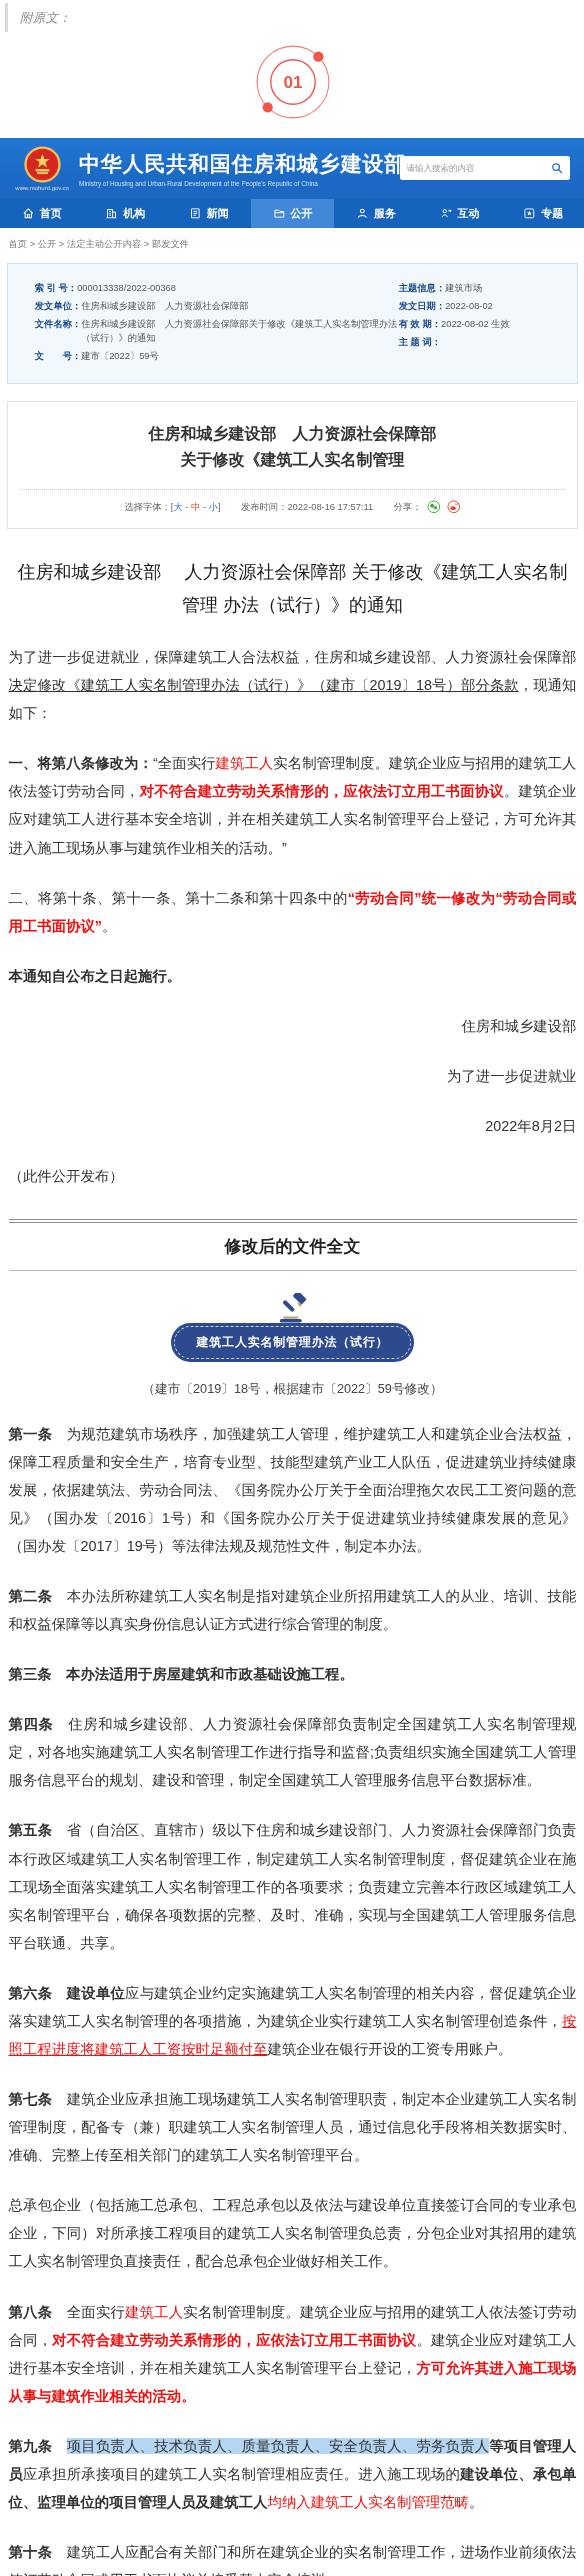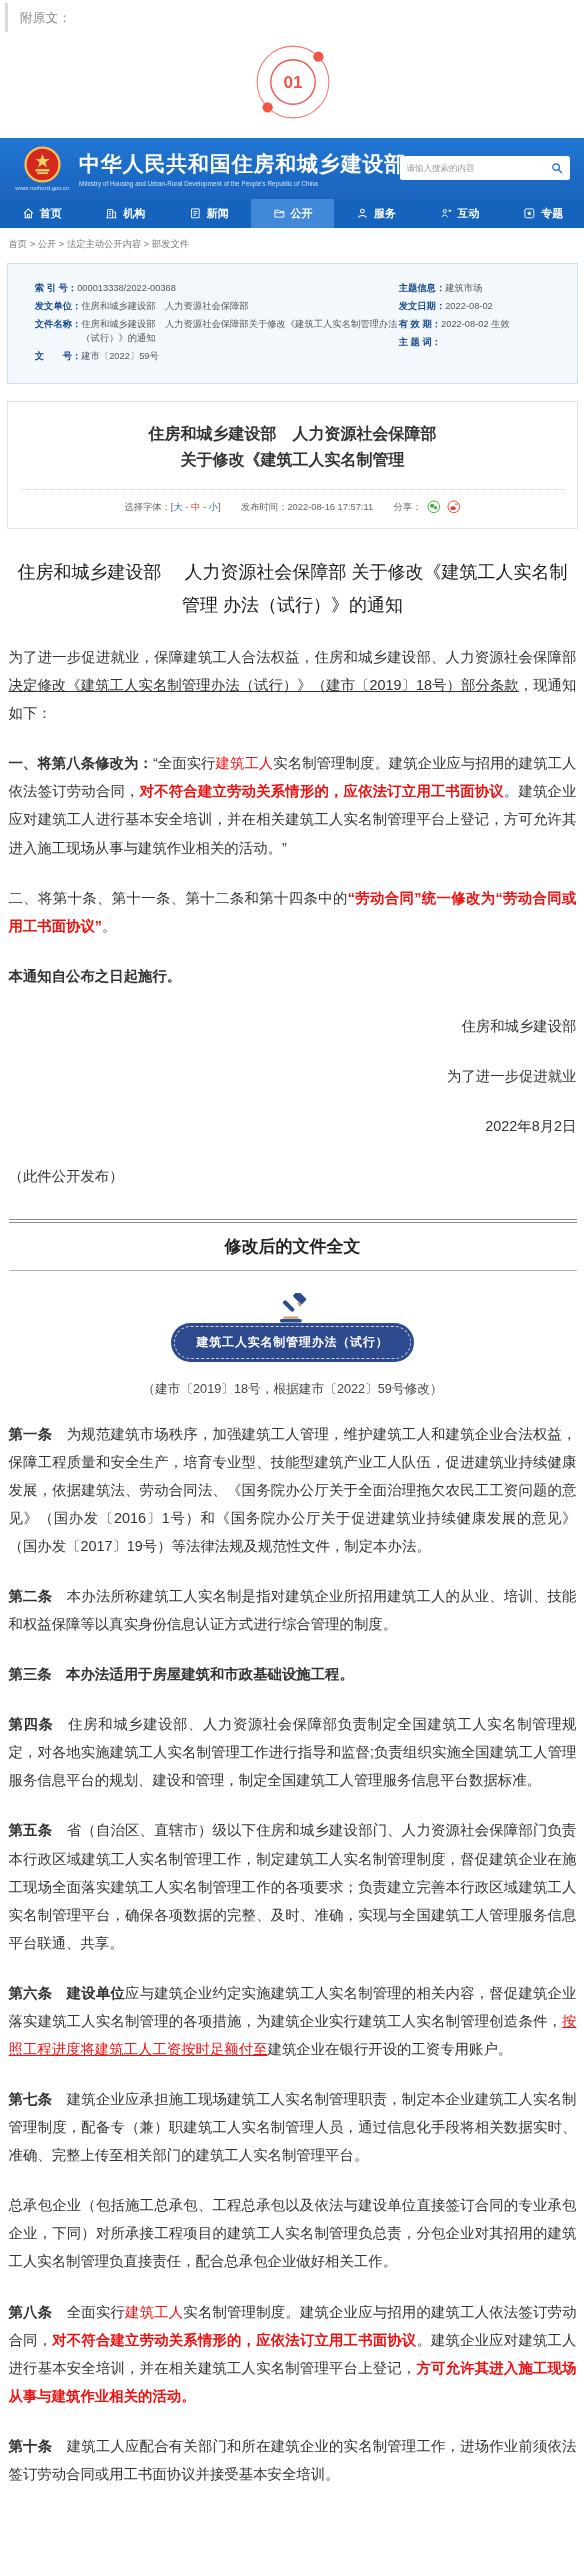--- a/index.html
+++ b/index.html
@@ -2,21 +2,21 @@
 <html style="font-size:13.6px"><head>
 <meta charset="utf-8">
 <style>
   * { margin:0; padding:0; box-sizing:border-box; }
   body {
     width:585px; margin:0 auto; background:#fff;
     font-family:"Liberation Sans","DejaVu Sans",sans-serif;
     color:#333;
   }
   
-  .attach-row { padding:6.8px 0 5.1px 12px; border-left:3.4px solid #d9d9d9; margin:3.4px 0 0 5.1px; }
+  .attach-row { padding:6.8px 0 5.1px 12px; border-left:3.4px solid #d9d9d9; margin:3.4px 0 0 5.1px;font-style:italic; }
   .attach-label { color:#8a8a8a; font-size:12.7px; }
   
   .badge-wrap { text-align:center; padding:8.5px 0 12px; }
   .badge-wrap svg { display:inline-block; }
   .badge-num { font-weight:bold; fill:#f0544a; font-size:20px; font-family:"Liberation Sans",sans-serif; }
   
   .site-header {
     background:linear-gradient(180deg,#2277d4 0%,#1b6ac6 60%,#1d66c0 100%);
     height:61px; display:flex; align-items:center; padding:0 15.3px; position:relative;
   }
@@ -301,16 +301,17 @@
   <div class="doc-body">
       <p><span class="run-b">第一条　</span><span>为规范建筑市场秩序，加强建筑工人管理，维护建筑工人和建筑企业合法权益，保障工程质量和安全生产，培育专业型、技能型建筑产业工人队伍，促进建筑业持续健康发展，依据建筑法、劳动合同法、《国务院办公厅关于全面治理拖欠农民工工资问题的意见》（国办发〔2016〕1号）和《国务院办公厅关于促进建筑业持续健康发展的意见》（国办发〔2017〕19号）等法律法规及规范性文件，制定本办法。</span></p>
       <p><span class="run-b">第二条　</span><span>本办法所称建筑工人实名制是指对建筑企业所招用建筑工人的从业、培训、技能和权益保障等以真实身份信息认证方式进行综合管理的制度。</span></p>
       <p><span class="run-b">第三条　本办法适用于房屋建筑和市政基础设施工程。</span></p>
       <p><span class="run-b">第四条　</span><span>住房和城乡建设部、人力资源社会保障部负责制定全国建筑工人实名制管理规定，对各地实施建筑工人实名制管理工作进行指导和监督;负责组织实施全国建筑工人管理服务信息平台的规划、建设和管理，制定全国建筑工人管理服务信息平台数据标准。</span></p>
       <p><span class="run-b">第五条　</span><span>省（自治区、直辖市）级以下住房和城乡建设部门、人力资源社会保障部门负责本行政区域建筑工人实名制管理工作，制定建筑工人实名制管理制度，督促建筑企业在施工现场全面落实建筑工人实名制管理工作的各项要求；负责建立完善本行政区域建筑工人实名制管理平台，确保各项数据的完整、及时、准确，实现与全国建筑工人管理服务信息平台联通、共享。</span></p>
       <p><span class="run-b">第六条　建设单位</span><span>应与建筑企业约定实施建筑工人实名制管理的相关内容，督促建筑企业落实建筑工人实名制管理的各项措施，为建筑企业实行建筑工人实名制管理创造条件，</span><span class="run-ru">按照工程进度将建筑工人工资按时足额付至</span><span>建筑企业在银行开设的工资专用账户。</span></p>
       <p><span class="run-b">第七条　</span><span>建筑企业应承担施工现场建筑工人实名制管理职责，制定本企业建筑工人实名制管理制度，配备专（兼）职建筑工人实名制管理人员，通过信息化手段将相关数据实时、准确、完整上传至相关部门的建筑工人实名制管理平台。</span></p>
       <p><span>总承包企业（包括施工总承包、工程总承包以及依法与建设单位直接签订合同的专业承包企业，下同）对所承接工程项目的建筑工人实名制管理负总责，分包企业对其招用的建筑工人实名制管理负直接责任，配合总承包企业做好相关工作。</span></p>
       <p><span class="run-b">第八条　</span><span>全面实行</span><span class="run-r">建筑工人</span><span>实名制管理制度。建筑企业应与招用的建筑工人依法签订劳动合同，</span><span class="run-rb">对不符合建立劳动关系情形的，应依法订立用工书面协议</span><span>。建筑企业应对建筑工人进行基本安全培训，并在相关建筑工人实名制管理平台上登记，</span><span class="run-rb">方可允许其进入施工现场从事与建筑作业相关的活动。</span></p>
+      <p><span class="run-b">第九条　</span><span class="run-hl">项目负责人、技术负责人、质量负责人、安全负责人、劳务负责人</span><span class="run-b">等项目管理人员</span><span>应承担所承接项目的建筑工人实名制管理相应责任。进入施工现场的</span><span class="run-b">建设单位、承包单位、监理单位的项目管理人员及建筑工人</span><span class="run-r">均纳入建筑工人实名制管理范畴</span><span>。</span></p>
       <p><span class="run-b">第十条　</span><span>建筑工人应配合有关部门和所在建筑企业的实名制管理工作，进场作业前须依法签订劳动合同或用工书面协议并接受基本安全培训。</span></p>
     </div>
 </div>
 
 
 </body></html>

